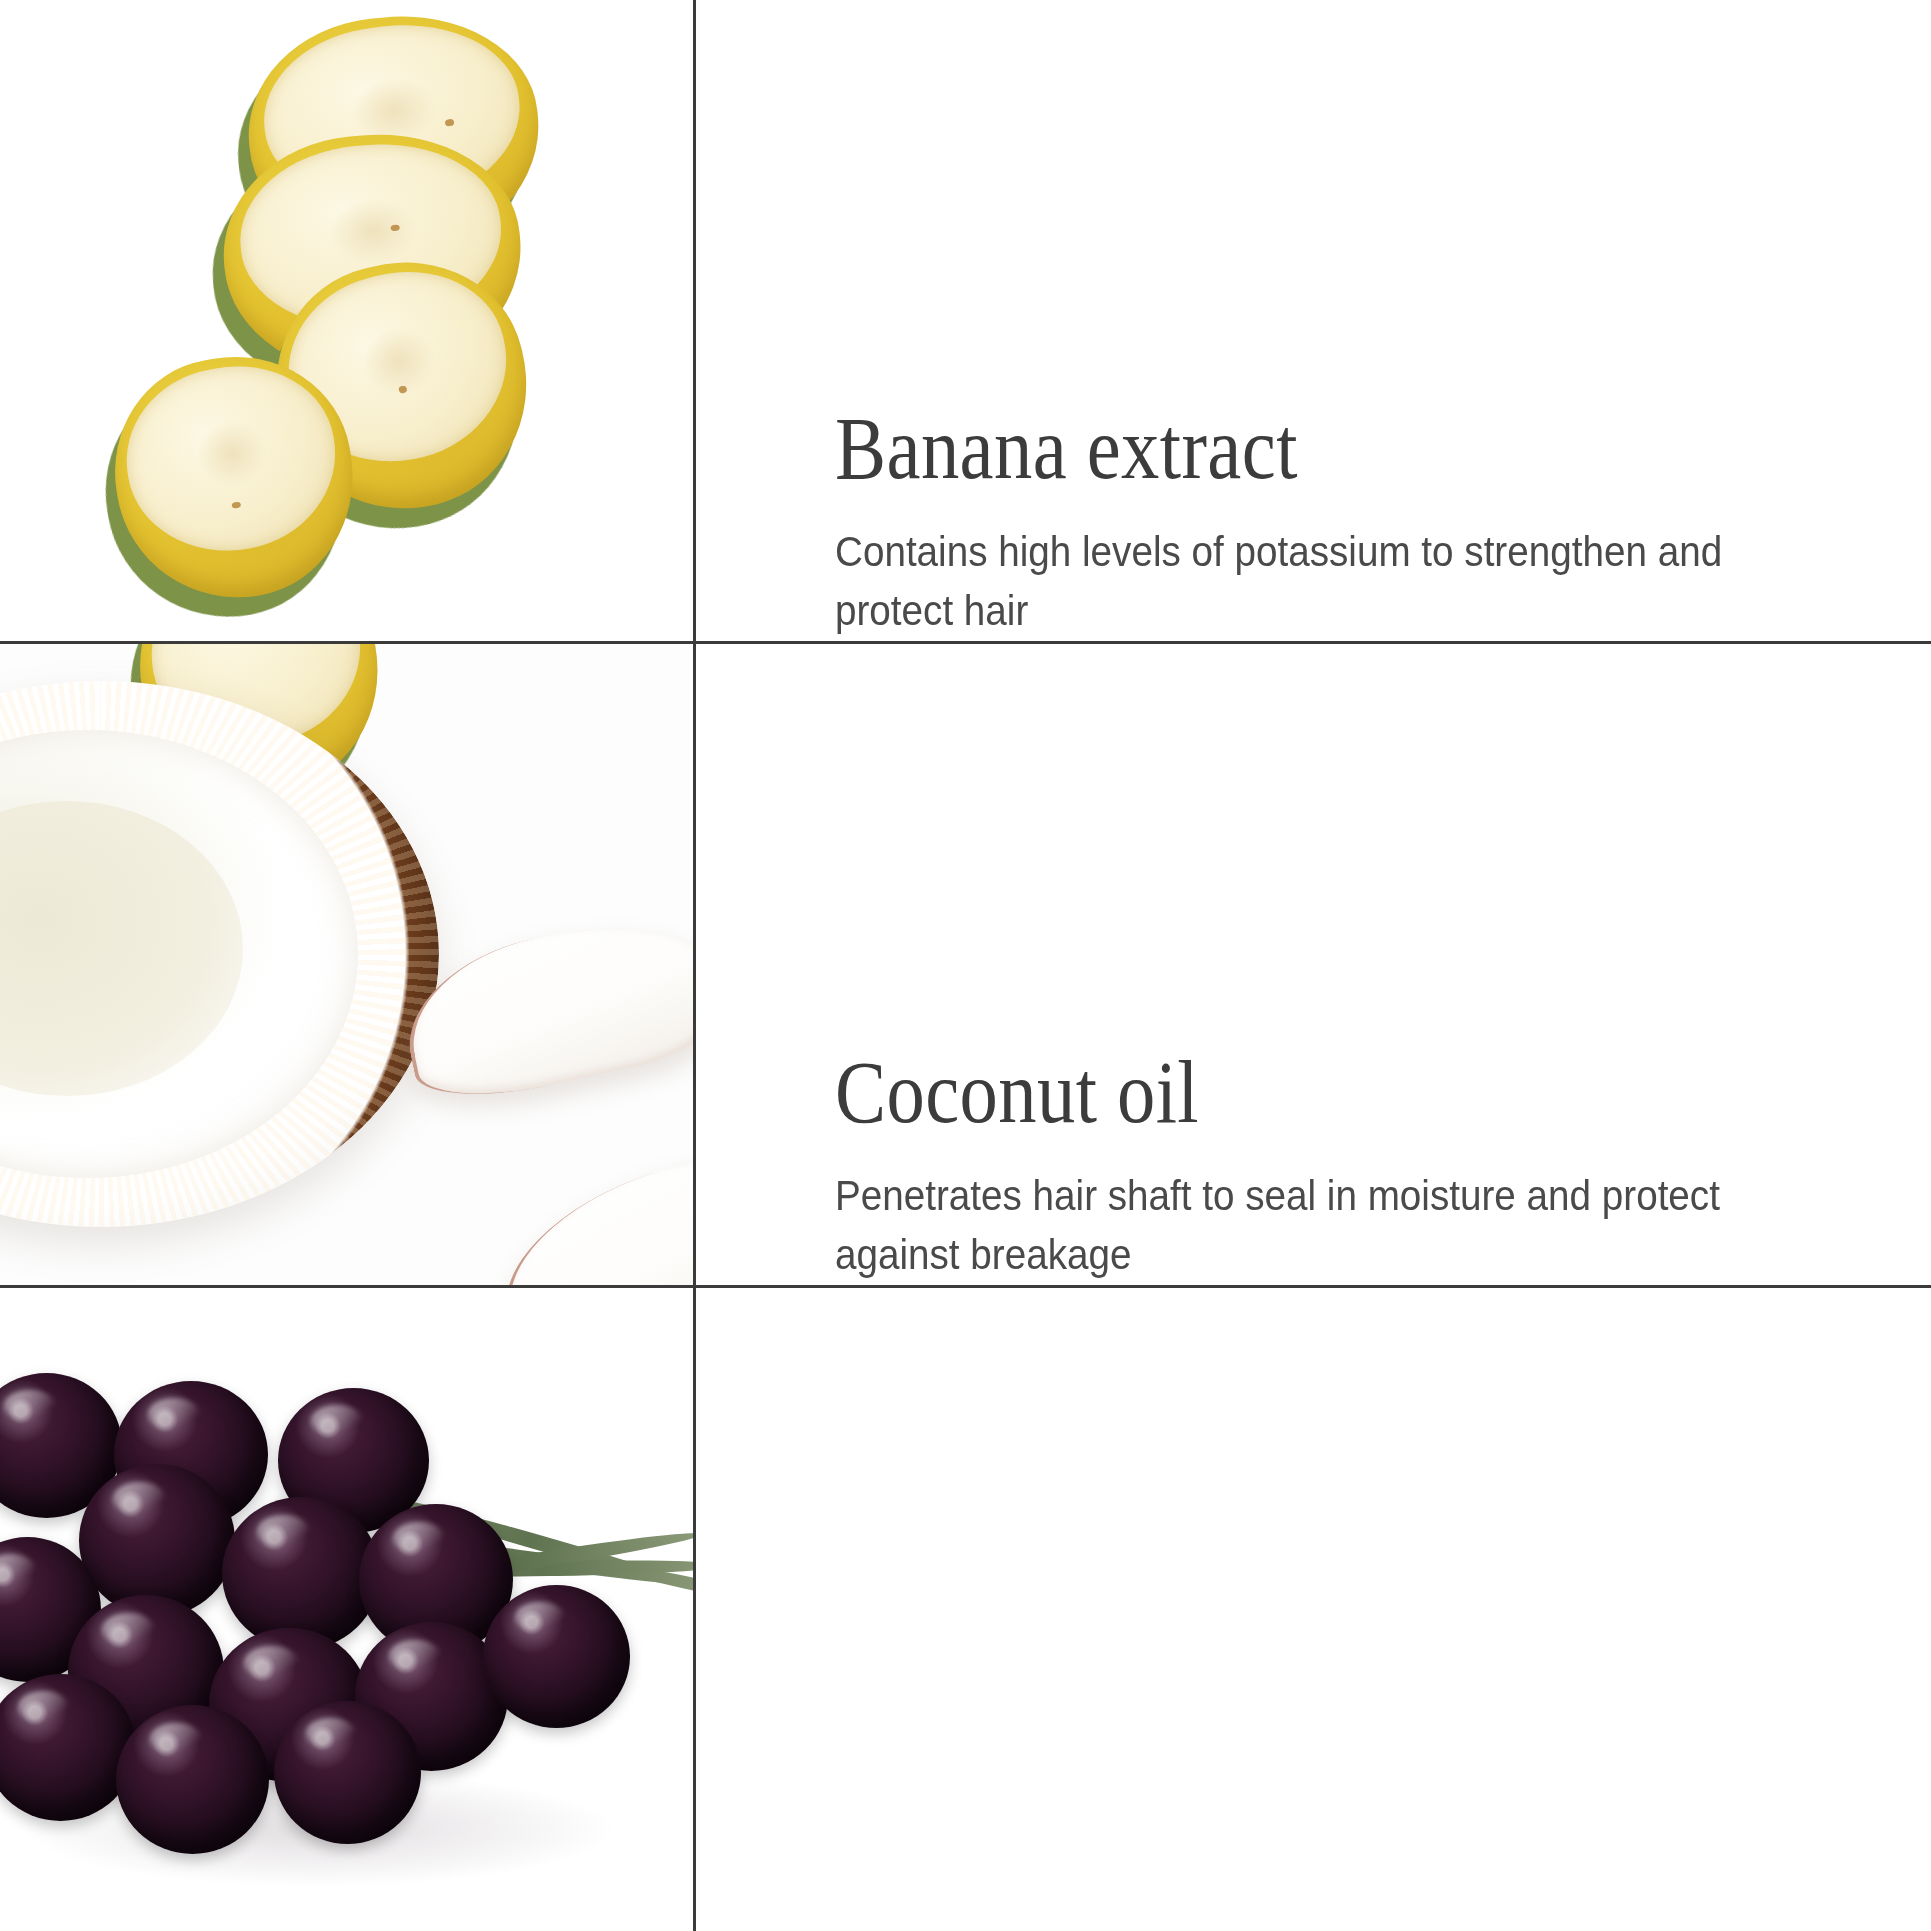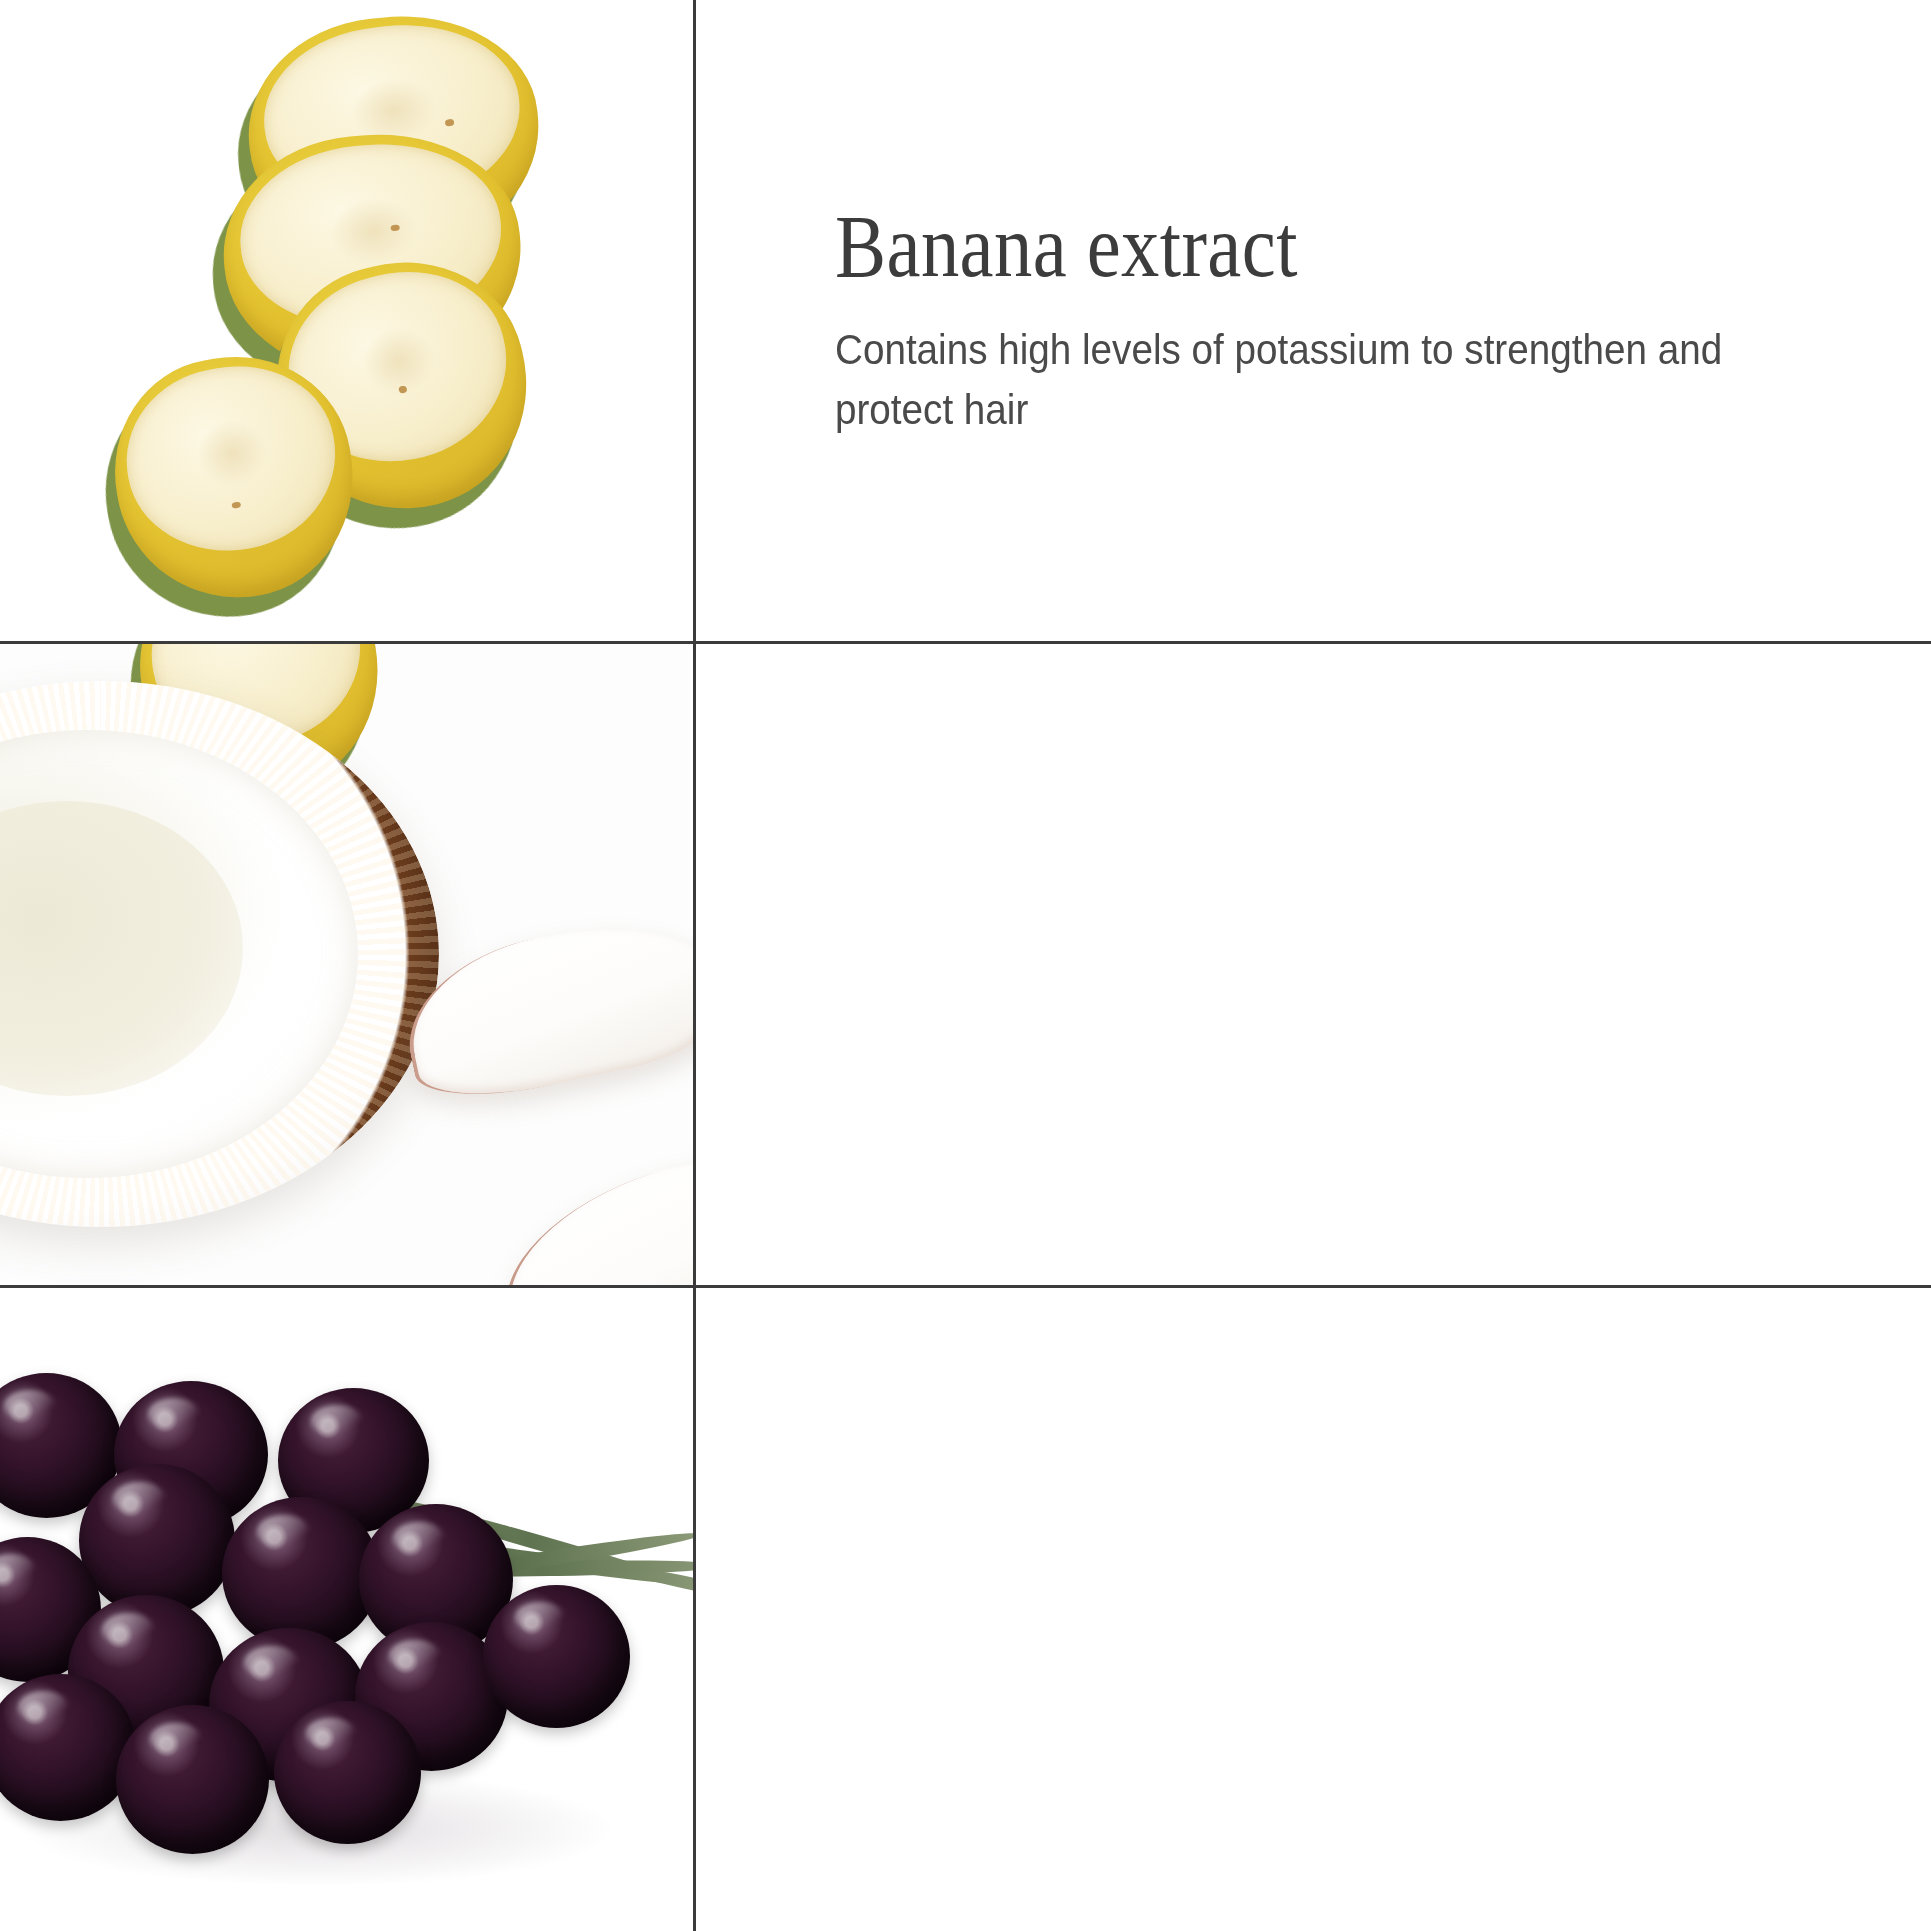--- a/index.html
+++ b/index.html
@@ -12,21 +12,21 @@
     background:#ffffff;
     display:grid;
     grid-template-columns:693px 2.9px 1235px;
     grid-template-rows:641px 2.9px 641px 2.9px 643px;
   }
 
   .divider-v { background:#3b3b3b; }
   .divider-h { background:#3b3b3b; grid-column:1 / -1; }
 
   .img-cell { position:relative; overflow:hidden; background:#ffffff; }
-  .txt-cell { position:relative; background:#ffffff; display:flex; flex-direction:column; justify-content:center; padding-left:139px; padding-right:77px; }
+  .txt-cell { position:relative; background:#ffffff; display:flex; flex-direction:column; justify-content:flex-end; padding-left:139px; padding-right:77px; }
 
   .heading {
     font-family:"Liberation Serif", serif;
     font-weight:400;
     color:#3c3c3c;
     font-size:89px;
     line-height:1.0;
     letter-spacing:0.5px;
     transform:scaleX(0.86);
     transform-origin:left center;
@@ -209,20 +209,24 @@
       <div class="coco-half">
         <div class="coco-husk"></div>
         <div class="coco-white"></div>
         <div class="coco-inner"></div>
       </div>
       <div class="flake" id="flake1"></div>
       <div class="flake" id="flake2"></div>
     </div>
   </div>
   <div class="divider-v"></div>
+  <div class="txt-cell">
+    <h2 class="heading">Coconut oil</h2>
+    <p class="desc">Penetrates hair shaft to seal in moisture and protect against breakage</p>
+  </div>
 
   <div class="divider-h"></div>
 
   <div class="img-cell">
     <div class="acai-stage">
       <div class="leaf" style="left:378px;top:201px;width:348px;transform:rotate(16deg);"></div>
       <div class="leaf" style="left:386px;top:243px;width:334px;transform:rotate(8deg);"></div>
       <div class="leaf" style="left:384px;top:276px;width:340px;transform:rotate(-1deg);"></div>
       <div class="leaf" style="left:378px;top:290px;width:328px;transform:rotate(-9deg);"></div>
 

